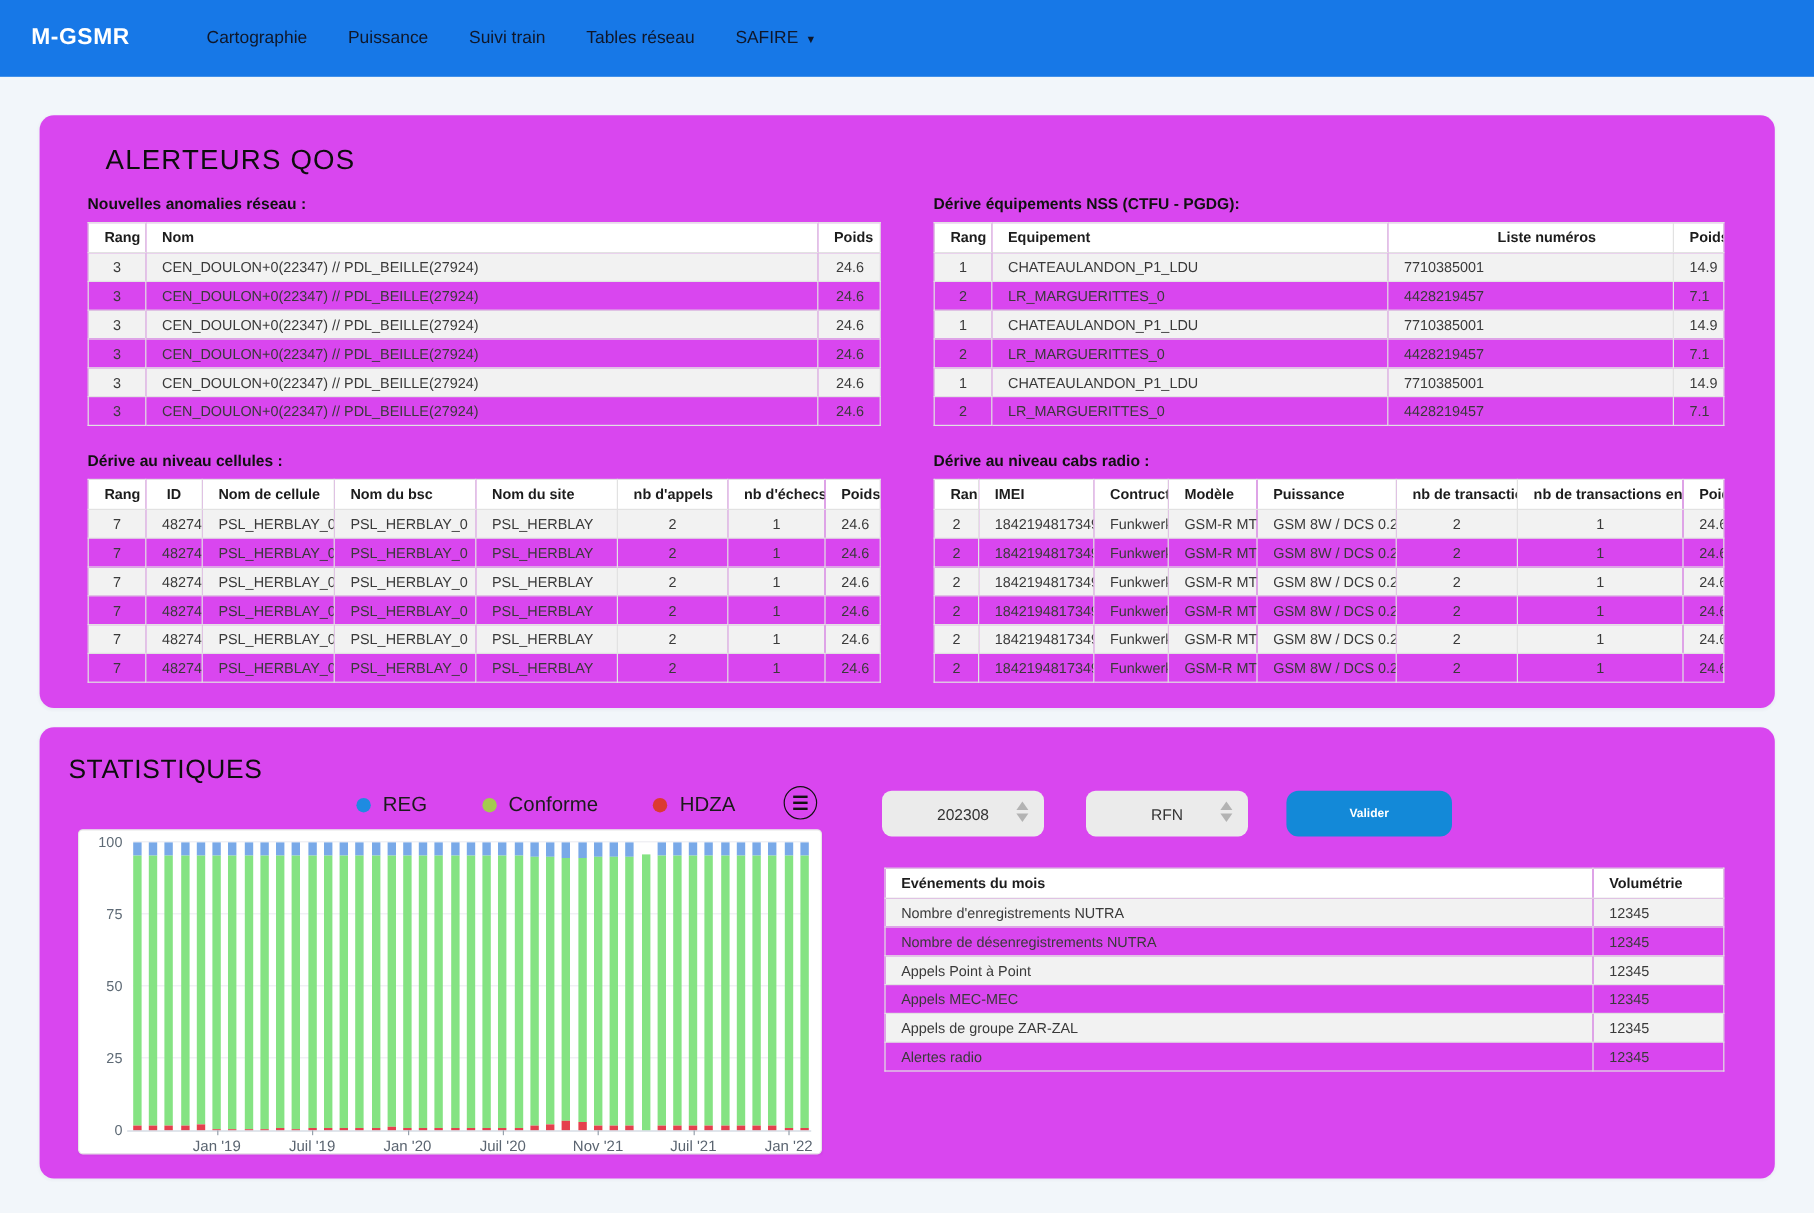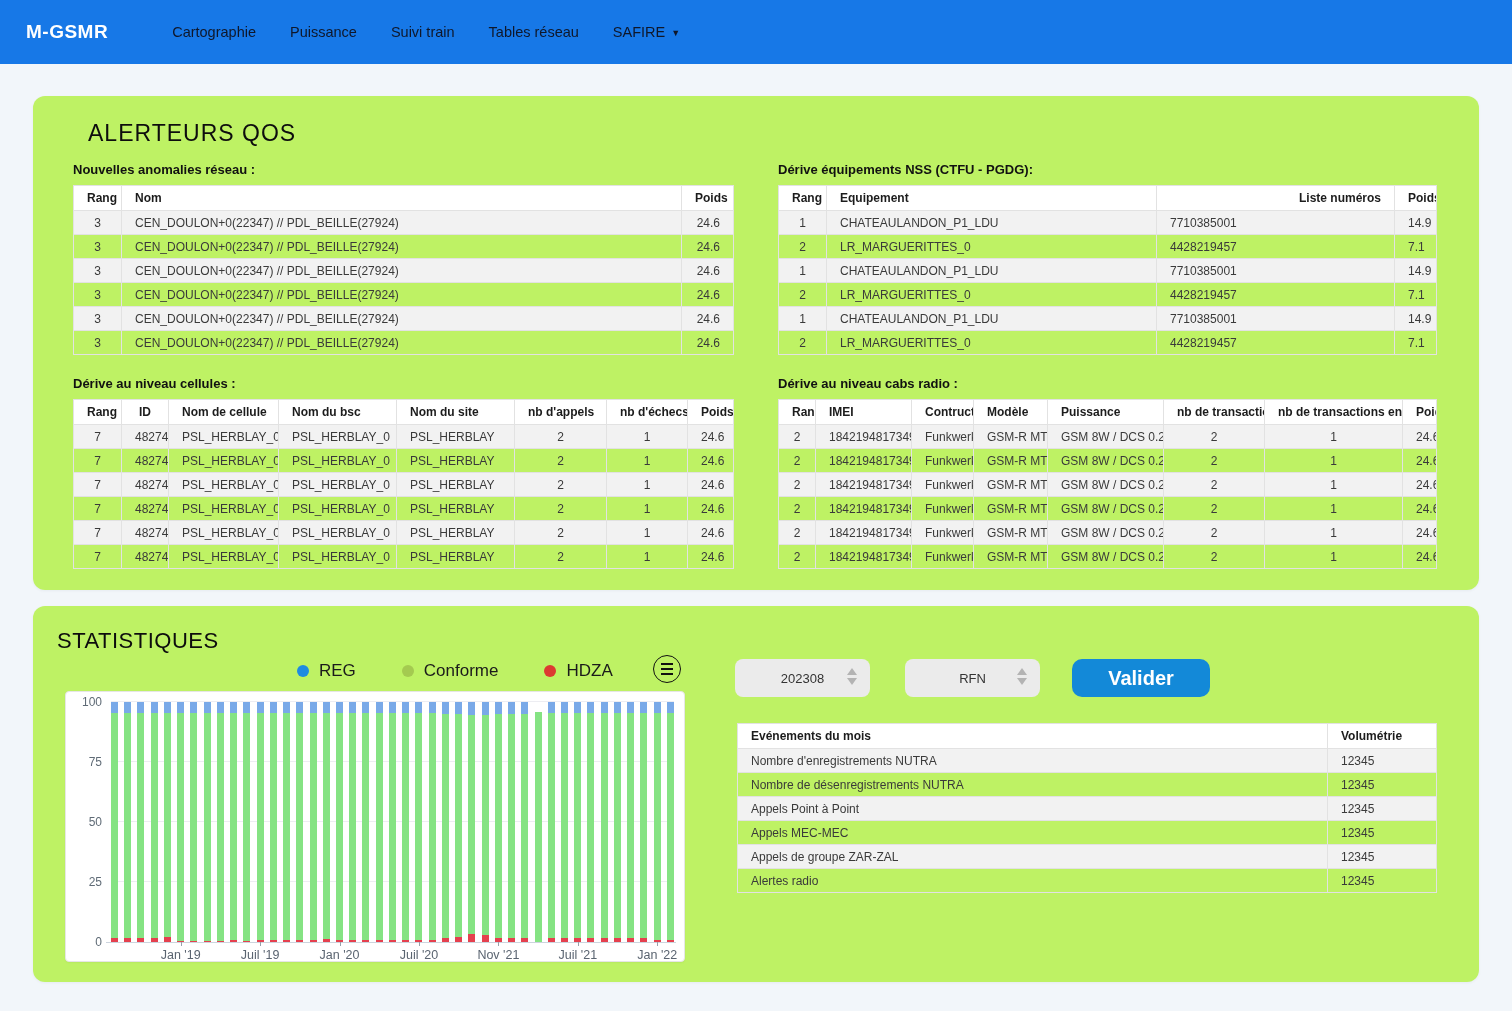--- a/index.html
+++ b/index.html
@@ -15,21 +15,21 @@
   .caret { font-size:9px; position:relative; top:1px; }
   .topbar-right { margin-left:auto; display:flex; align-items:center; gap:22px; }
   .user-name { font-size:14.5px; }
   .info-icon { width:28px; height:28px; border:2.5px solid #fff; border-radius:50%;
                display:flex; align-items:center; justify-content:center;
                font-family:"Liberation Serif", serif; font-weight:bold; font-size:16px; cursor:pointer; }
   .logout-btn { width:31px; height:31px; background:#fff; border-radius:7px; display:flex;
                 align-items:center; justify-content:center; color:#1778e7; font-size:17px; font-weight:bold; cursor:pointer; }
 
   
-  .card { position:absolute; background:#bef264; border-radius:12px; box-shadow:0 1px 3px rgba(20,40,80,.05); }
+  .card { position:absolute; background:#d946ef; border-radius:12px; box-shadow:0 1px 3px rgba(20,40,80,.05); }
   #card-alerteurs { left:33px; top:96px; width:1446px; height:494px; }
   #card-stats    { left:33px; top:606px; width:1446px; height:376px; }
   .card-title { position:absolute; font-size:23px; letter-spacing:1px; color:#0d0d0d; }
   #alerteurs-title { left:55px; top:24px; }
   #stats-title { left:24px; top:22px; letter-spacing:.5px; font-size:22px; }
 
   
   .tbl-section { position:absolute; }
   .tbl-label { font-size:13px; font-weight:bold; color:#111; margin-bottom:8px; }
   table.data { border-collapse:collapse; table-layout:fixed; font-size:12px; }
@@ -38,21 +38,21 @@
   table.data td { height:24px; color:#3a3a3a; }
   table.data tbody tr:nth-child(odd) td { background:#f2f2f2; }
 
   
   .select-box { position:absolute; width:135px; height:38px; background:#ebebeb; border-radius:8px;
                 display:flex; align-items:center; justify-content:center; font-size:13px; color:#333; cursor:pointer; }
   .spinner { position:absolute; right:13px; top:9px; display:flex; flex-direction:column; gap:3px; }
   .spin-up   { width:0; height:0; border-left:5px solid transparent; border-right:5px solid transparent; border-bottom:7px solid #b3b3b3; cursor:pointer; }
   .spin-down { width:0; height:0; border-left:5px solid transparent; border-right:5px solid transparent; border-top:7px solid #b3b3b3; cursor:pointer; }
   .btn-valider { position:absolute; width:138px; height:38px; background:#1389d8; border:none; border-radius:10px;
-                 color:#fff; font-size:20px; font-weight:bold; font-family:"Liberation Sans",sans-serif; cursor:pointer; }
+                 color:#fff; font-size:10px; font-weight:bold; font-family:"Liberation Sans",sans-serif; cursor:pointer; }
 
   
   .legend { position:absolute; left:264px; top:55px; display:flex; gap:46px; align-items:center; }
   .legend-item { display:flex; align-items:center; gap:10px; font-size:17px; color:#1b1b1b; }
   .legend-dot { width:12px; height:12px; border-radius:50%; }
   .menu-btn { position:absolute; left:620px; top:49px; width:28px; height:28px; border:1.6px solid #111;
               border-radius:50%; display:flex; flex-direction:column; gap:2.5px; align-items:center; justify-content:center; cursor:pointer; }
   .menu-line { width:12px; height:2.5px; background:#111; }
 
   
@@ -153,21 +153,21 @@
           <colgroup>
             <col style="width: 48px;">
             <col style="width: 330px;">
             <col style="width: 238px;">
             <col style="width: 42px;">
           </colgroup>
           <thead>
             <tr>
               <th style="text-align: center;">Rang</th>
               <th style="text-align: left;">Equipement</th>
-              <th style="text-align: right; padding-left: 40px;">Liste numéros</th>
+              <th style="text-align: center; padding-left: 40px;">Liste numéros</th>
               <th style="text-align: right;">Poids</th>
             </tr>
           </thead>
           <tbody>
             <tr>
               <td style="text-align: center;">1</td>
               <td style="text-align: left;">CHATEAULANDON_P1_LDU</td>
               <td style="text-align: left;">7710385001</td>
               <td style="text-align: right;">14.9</td>
             </tr>

